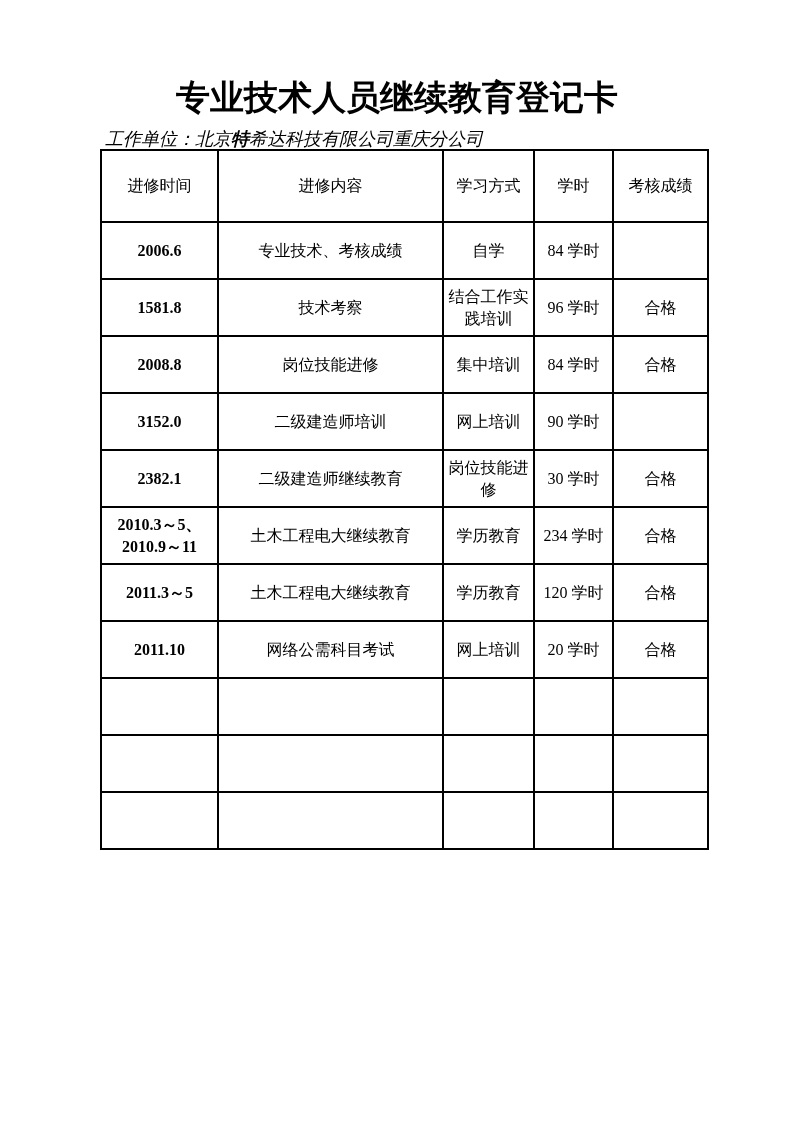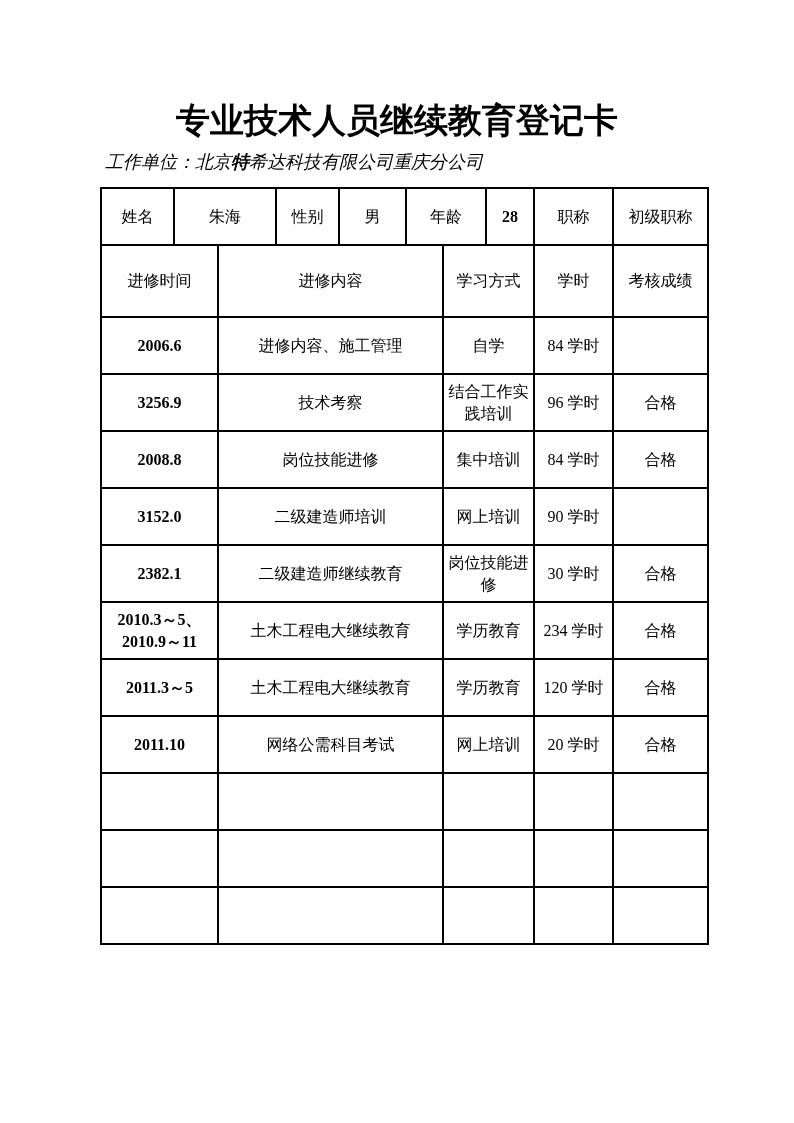--- a/index.html
+++ b/index.html
@@ -11,21 +11,21 @@
     position: relative;
     width: 794px;
     height: 1123px;
     background: #ffffff;
     color: #000000;
     font-family: "Liberation Serif", "DejaVu Serif", serif;
     overflow: hidden;
   }
   .doc-title {
     margin: 0;
-    padding-top: 99px;
+    padding-top: 76px;
     font-size: 34px;
     line-height: 44px;
     font-weight: bold;
     text-align: center;
     letter-spacing: 0px;
     white-space: nowrap;
   }
   .work-line {
     margin: 7px 0 0 105px;
     font-size: 18px;
@@ -61,70 +61,46 @@
 </style>
 </head>
 <body>
 
 <div class="page">
 
   <h1 class="doc-title">专业技术人员继续教育登记卡</h1>
 
   <div class="work-line"><span>工作单位：</span><span>北京</span><span class="bold-char">特</span><span>希达科技有限公司重庆分公司</span></div>
 
-  <table class="info-table">
-    <colgroup>
-      <col style="width:73px">
-        <col style="width:102px">
-        <col style="width:63px">
-        <col style="width:67px">
-      <col style="width:80px">
-        <col style="width:48px">
-        <col style="width:79px">
-        <col style="width:95px">
-    </colgroup>
-    <tbody>
-        <tr>
-      <td>姓名</td>
-      <td>朱海</td>
-      <td>性别</td>
-      <td>男</td>
-      <td>年龄</td>
-      <td class="num">28</td>
-      <td>职称</td>
-      <td>初级职称</td>
-    </tr>
-  </tbody>
-    </table>
 
   <table class="edu-table">
     <colgroup>
       <col style="width:117px">
         <col style="width:225px">
         <col style="width:91px">
         <col style="width:79px">
         <col style="width:95px">
     </colgroup>
     <tbody>
         <tr class="hdr-row">
       <td>进修时间</td>
       <td>进修内容</td>
       <td>学习方式</td>
       <td>学时</td>
       <td>考核成绩</td>
     </tr>
     <tr>
       <td class="num">2006.6</td>
-      <td>进修内容、施工管理</td>
+      <td>专业技术、考核成绩</td>
       <td>自学</td>
       <td>84 学时</td>
       <td></td>
     </tr>
     <tr>
-      <td class="num">3256.9</td>
+      <td class="num">1581.8</td>
       <td>技术考察</td>
       <td>结合工作实践培训</td>
       <td>96 学时</td>
       <td>合格</td>
     </tr>
     <tr>
       <td class="num">2008.8</td>
       <td>岗位技能进修</td>
       <td>集中培训</td>
       <td>84 学时</td>

